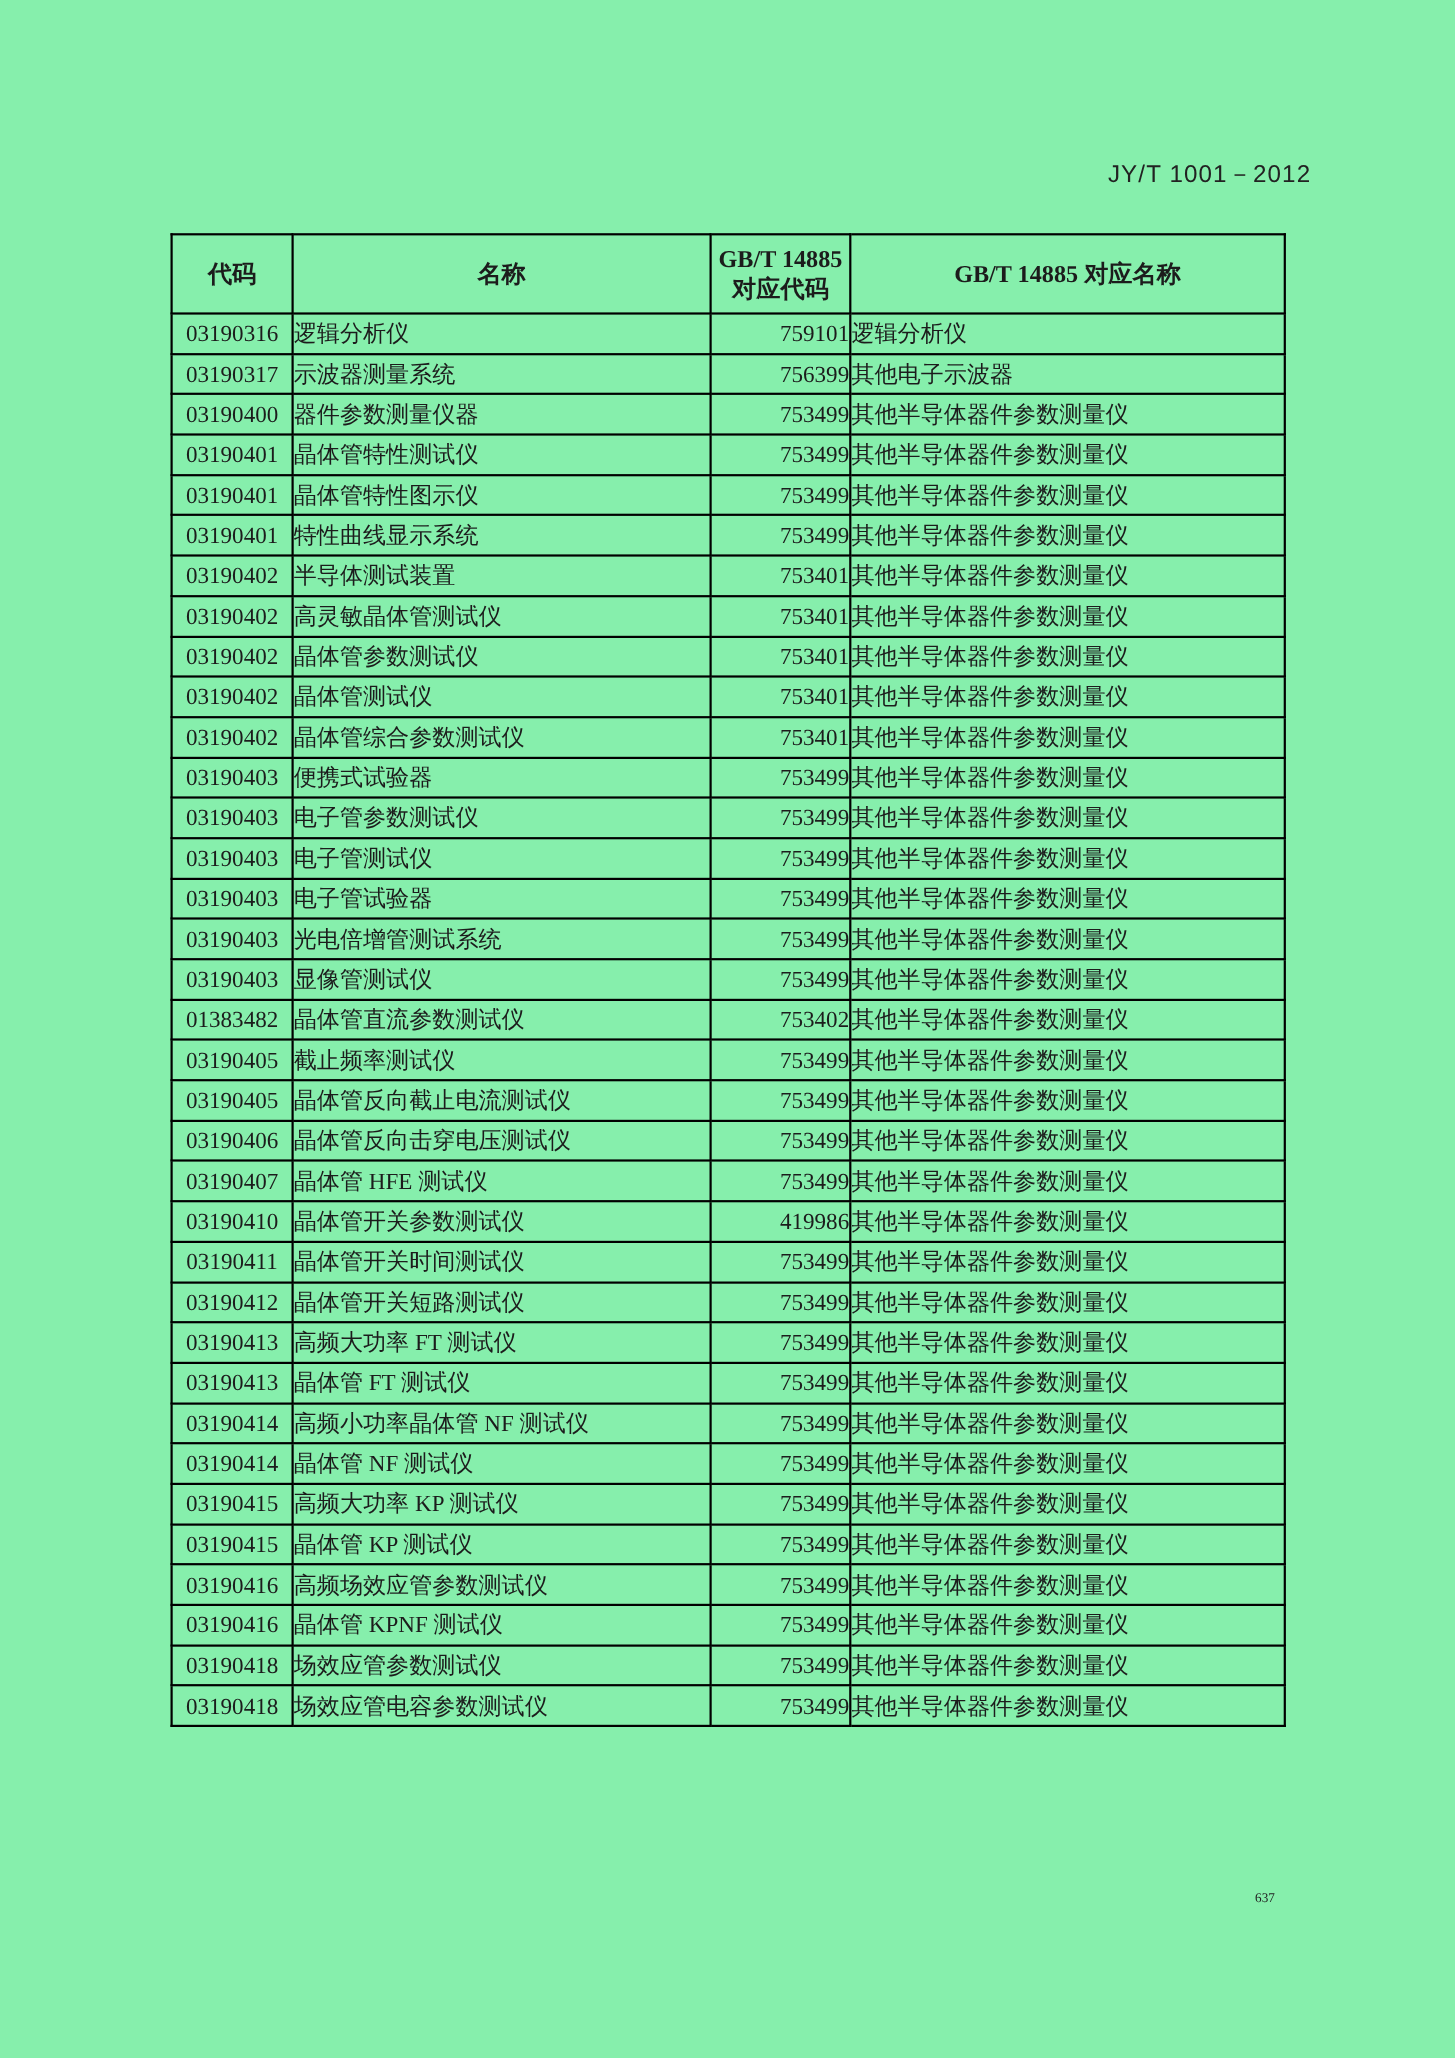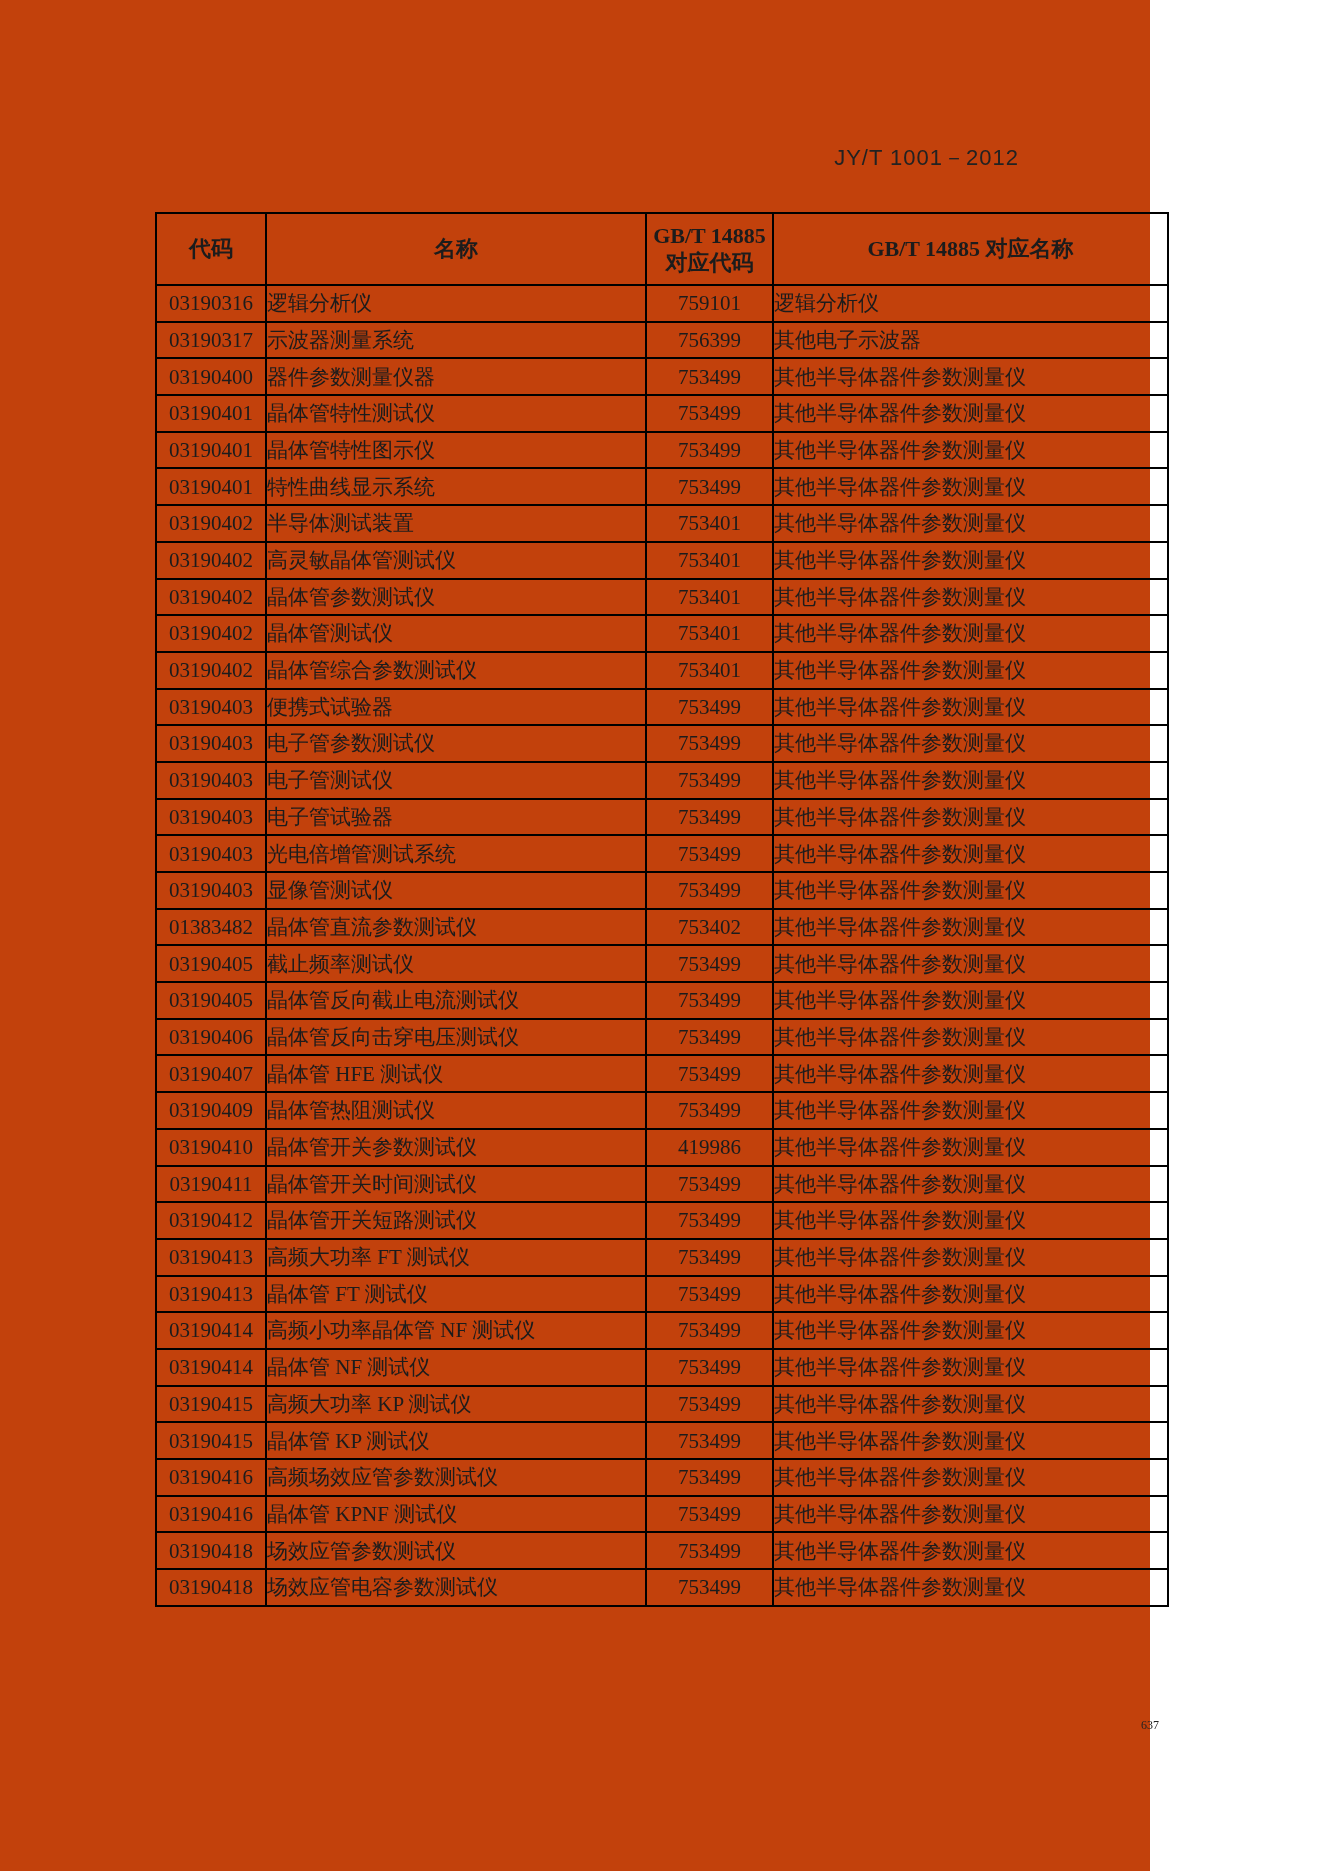--- a/index.html
+++ b/index.html
@@ -8,23 +8,23 @@
     background: #ffffff;
     width: 1323px;
     height: 1871px;
     position: relative;
     font-family: "Liberation Serif", serif;
     color: #1c1c1c;
   }
   .page {
     position: absolute;
     left: 0; top: 0;
-    width: 1150px;
+    width: 1323px;
     height: 1871px;
-    background: #c2410c;
+    background: #86efac;
   }
   .doc-number {
     position: absolute;
     top: 143px;
     right: 131px;
     font-family: "Liberation Sans", sans-serif;
     font-size: 22px;
     letter-spacing: 1px;
     color: #222;
   }
@@ -48,21 +48,21 @@
   }
   table.code-table thead tr { height: 72px; }
   table.code-table tbody tr { height: 36.7px; }
   table.code-table th {
     text-align: center;
     font-weight: bold;
     font-size: 22px;
   }
   td.c-code  { padding-left: 4px;  text-align: center; }
   td.c-name  { padding-left: 6px;  text-align: left; }
-  td.c-gcode { padding-left: 4px;  text-align: center; margin-top: 32px; }
+  td.c-gcode { padding-left: 4px;  text-align: right; margin-top: 32px; }
   td.c-gname { padding-left: 6px;  text-align: left; }
   .two-line span { display: block; }
   .page-number {
     position: absolute;
     top: 1718px;
     left: 1141px;
     font-size: 12px;
     color: #222;
   }
 </style>
@@ -220,26 +220,20 @@
     <td class="c-gcode">753499</td>
     <td class="c-gname">其他半导体器件参数测量仪</td>
   </tr>
         <tr>
     <td class="c-code">03190407</td>
     <td class="c-name">晶体管 HFE 测试仪</td>
     <td class="c-gcode">753499</td>
     <td class="c-gname">其他半导体器件参数测量仪</td>
   </tr>
         <tr>
-    <td class="c-code">03190409</td>
-    <td class="c-name">晶体管热阻测试仪</td>
-    <td class="c-gcode">753499</td>
-    <td class="c-gname">其他半导体器件参数测量仪</td>
-  </tr>
-        <tr>
     <td class="c-code">03190410</td>
     <td class="c-name">晶体管开关参数测试仪</td>
     <td class="c-gcode">419986</td>
     <td class="c-gname">其他半导体器件参数测量仪</td>
   </tr>
         <tr>
     <td class="c-code">03190411</td>
     <td class="c-name">晶体管开关时间测试仪</td>
     <td class="c-gcode">753499</td>
     <td class="c-gname">其他半导体器件参数测量仪</td>

